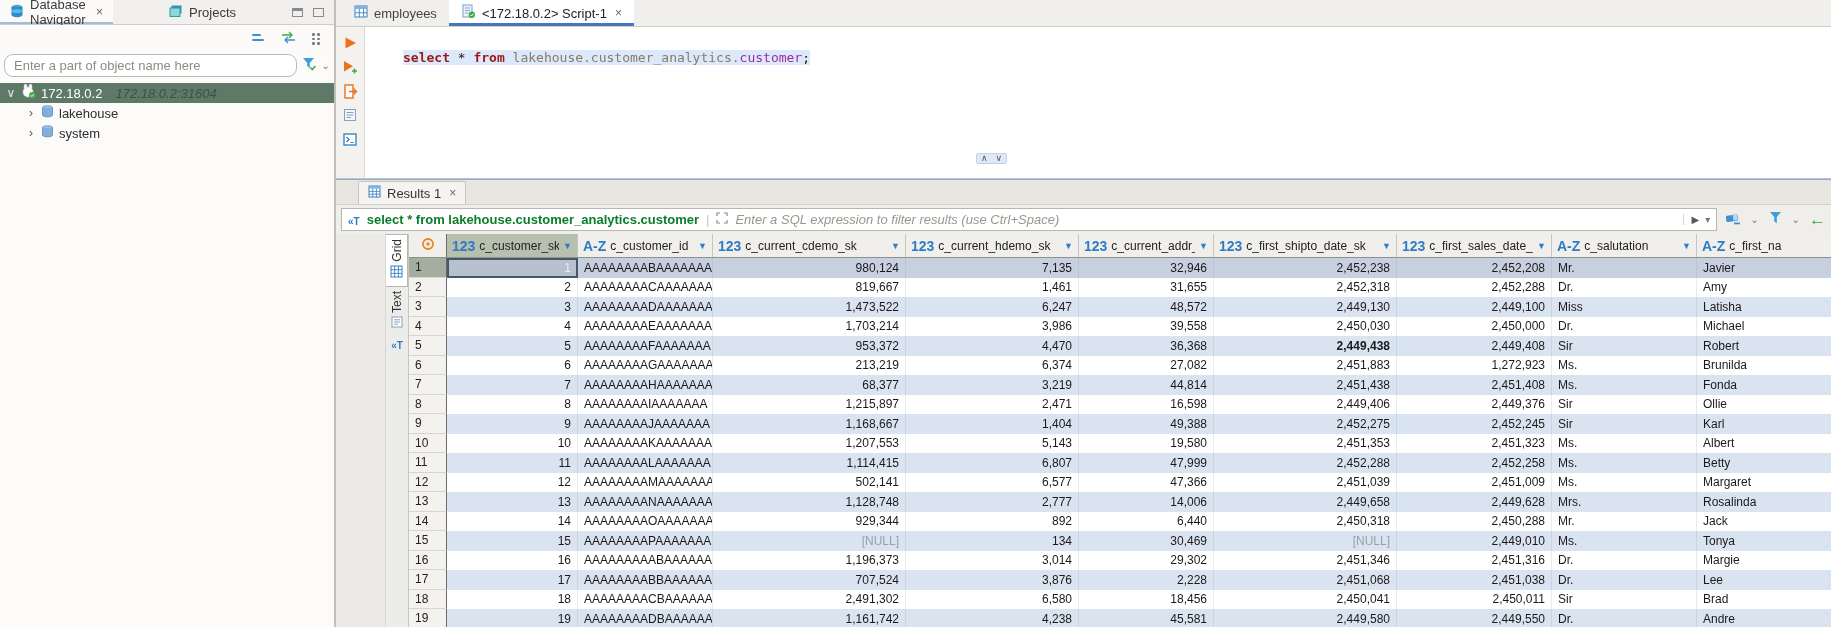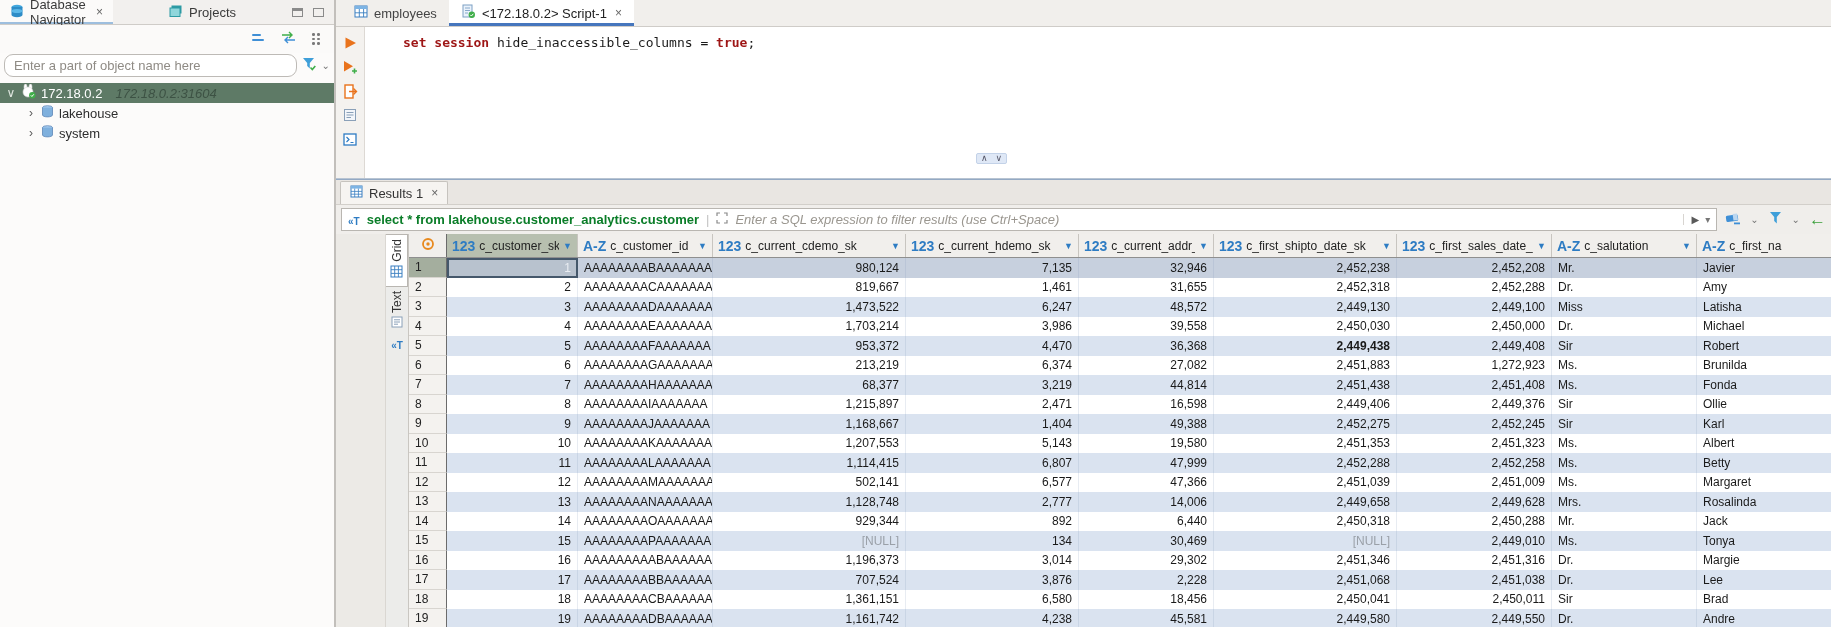--- a/index.html
+++ b/index.html
@@ -47,21 +47,21 @@
   .code-line { height:15px; white-space:pre; }
   .line-content.hl { background:#dce9fb; }
   .kw { color:#9e1616; font-weight:bold; }
   .pl { color:#1a1a1a; }
   .sc { color:#8a7b66; }
   .tb { color:#9b2d9b; }
   .sash-handle { position:absolute; bottom:14px; left:640px; display:flex; align-items:center; background:#dfe8f6; border:1px solid #c3d2e8; border-radius:2px; padding:0 4px; gap:8px; height:11px; }
   .sash-handle span { font-size:9px; color:#556; line-height:9px; }
 
   .results { flex:1; display:flex; flex-direction:column; border-top:1px solid #93a9c4; min-height:0; }
-  .results-tabbar { height:25px; background:#e9e6e2; display:flex; align-items:flex-end; padding-left:4px; border-bottom:1px solid #d2cfca; }
+  .results-tabbar { height:25px; background:#e9e6e2; display:flex; align-items:flex-end; padding-left:22px; border-bottom:1px solid #d2cfca; }
   .rtab { height:23px; background:#f6f4f1; border:1px solid #c6c3be; border-bottom:none; border-radius:2px 2px 0 0; display:flex; align-items:center; gap:6px; padding:0 9px; }
 
   .filter-bar { height:29px; background:#f0eeeb; display:flex; align-items:center; padding:3px 5px; gap:8px; }
   .filter-box { flex:1; min-width:0; height:23px; background:#fff; border:1px solid #b9b6b1; display:flex; align-items:center; padding:0 6px; gap:7px; }
   .filter-sql { color:#0a7d28; font-weight:bold; font-size:13px; white-space:nowrap; }
   .fsep { color:#c2c2c2; }
   .filter-ph { color:#9a968f; font-style:italic; flex:1; white-space:nowrap; overflow:hidden; }
   .apply-wrap { display:flex; align-items:center; gap:6px; border-left:1px solid #d8d5d1; padding-left:7px; }
   .tri { color:#5a5a5a; font-size:10px; }
   .bar-icons { display:flex; align-items:center; gap:9px; padding-right:0; }
@@ -252,22 +252,22 @@
             </svg>
         </span>
         <span class="tb-icon">
           <svg width="14" height="13" viewBox="0 0 14 13">
               <rect x="1" y="1" width="12" height="11" fill="#fff" stroke="#2e7cc3" stroke-width="1.3"></rect>
               <path d="M3.5 4l2.5 2.5L3.5 9M7.5 9.5h3" stroke="#2e7cc3" stroke-width="1.2" fill="none"></path>
             </svg>
         </span>
       </div>
       <div class="editor-code">
-          <div class="code-line"><span class="line-content"><span class="kw">set session</span><span class="pl"> hide_inaccessible_columns = </span><span class="kw">true</span><span class="pl">;</span></span></div>
           <div class="code-line"><span class="line-content"></span></div>
+          <div class="code-line"><span class="line-content hl"><span class="kw">select</span><span class="pl"> * </span><span class="kw">from</span><span class="pl"> </span><span class="sc">lakehouse.customer_analytics.</span><span class="tb">customer</span><span class="pl">;</span></span></div>
         </div>
       <div class="sash-handle">
         <span>∧</span>
         <span>∨</span>
       </div>
     </div>
 
     <div class="results">
       <div class="results-tabbar">
         <div class="rtab">
@@ -598,21 +598,21 @@
                 <div class="g-cell num r-odd" style="width: 135px;">2,228</div>
                 <div class="g-cell num r-odd" style="width: 183px;">2,451,068</div>
                 <div class="g-cell num r-odd" style="width: 155px;">2,451,038</div>
                 <div class="g-cell r-odd" style="width: 145px;">Dr.</div>
                 <div class="g-cell r-odd" style="width: 170px;">Lee</div>
               </div>
               <div class="g-row">
                 <div class="rn">18</div>
                 <div class="g-cell num r-even" style="width: 131px;">18</div>
                 <div class="g-cell r-even" style="width: 135px;">AAAAAAAACBAAAAAA</div>
-                <div class="g-cell num r-even" style="width: 193px;">1,361,151</div>
+                <div class="g-cell num r-even" style="width: 193px;">2,491,302</div>
                 <div class="g-cell num r-even" style="width: 173px;">6,580</div>
                 <div class="g-cell num r-even" style="width: 135px;">18,456</div>
                 <div class="g-cell num r-even" style="width: 183px;">2,450,041</div>
                 <div class="g-cell num r-even" style="width: 155px;">2,450,011</div>
                 <div class="g-cell r-even" style="width: 145px;">Sir</div>
                 <div class="g-cell r-even" style="width: 170px;">Brad</div>
               </div>
               <div class="g-row">
                 <div class="rn">19</div>
                 <div class="g-cell num r-odd" style="width: 131px;">19</div>

